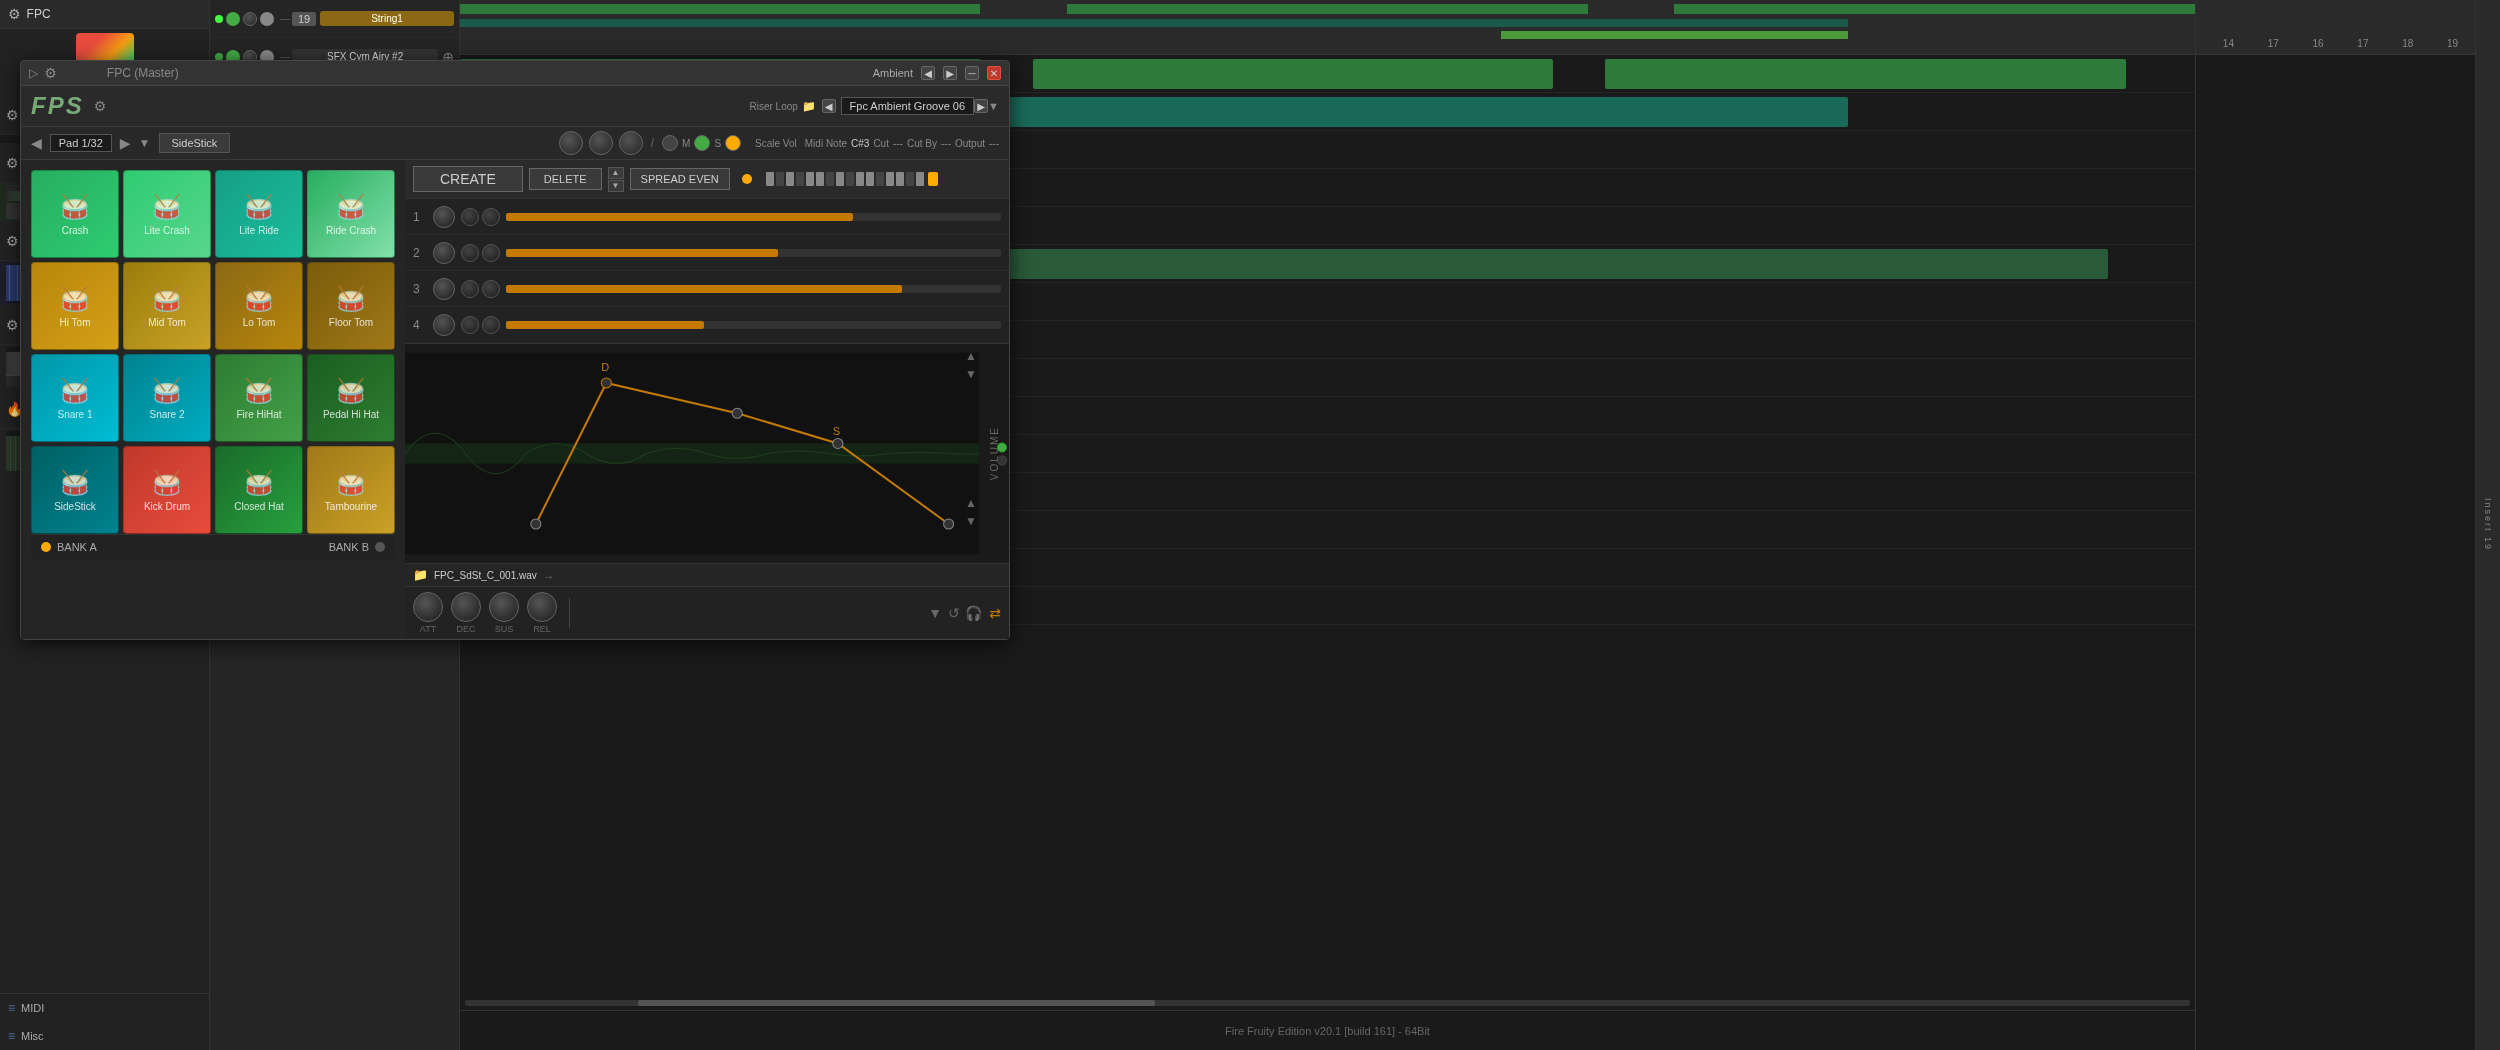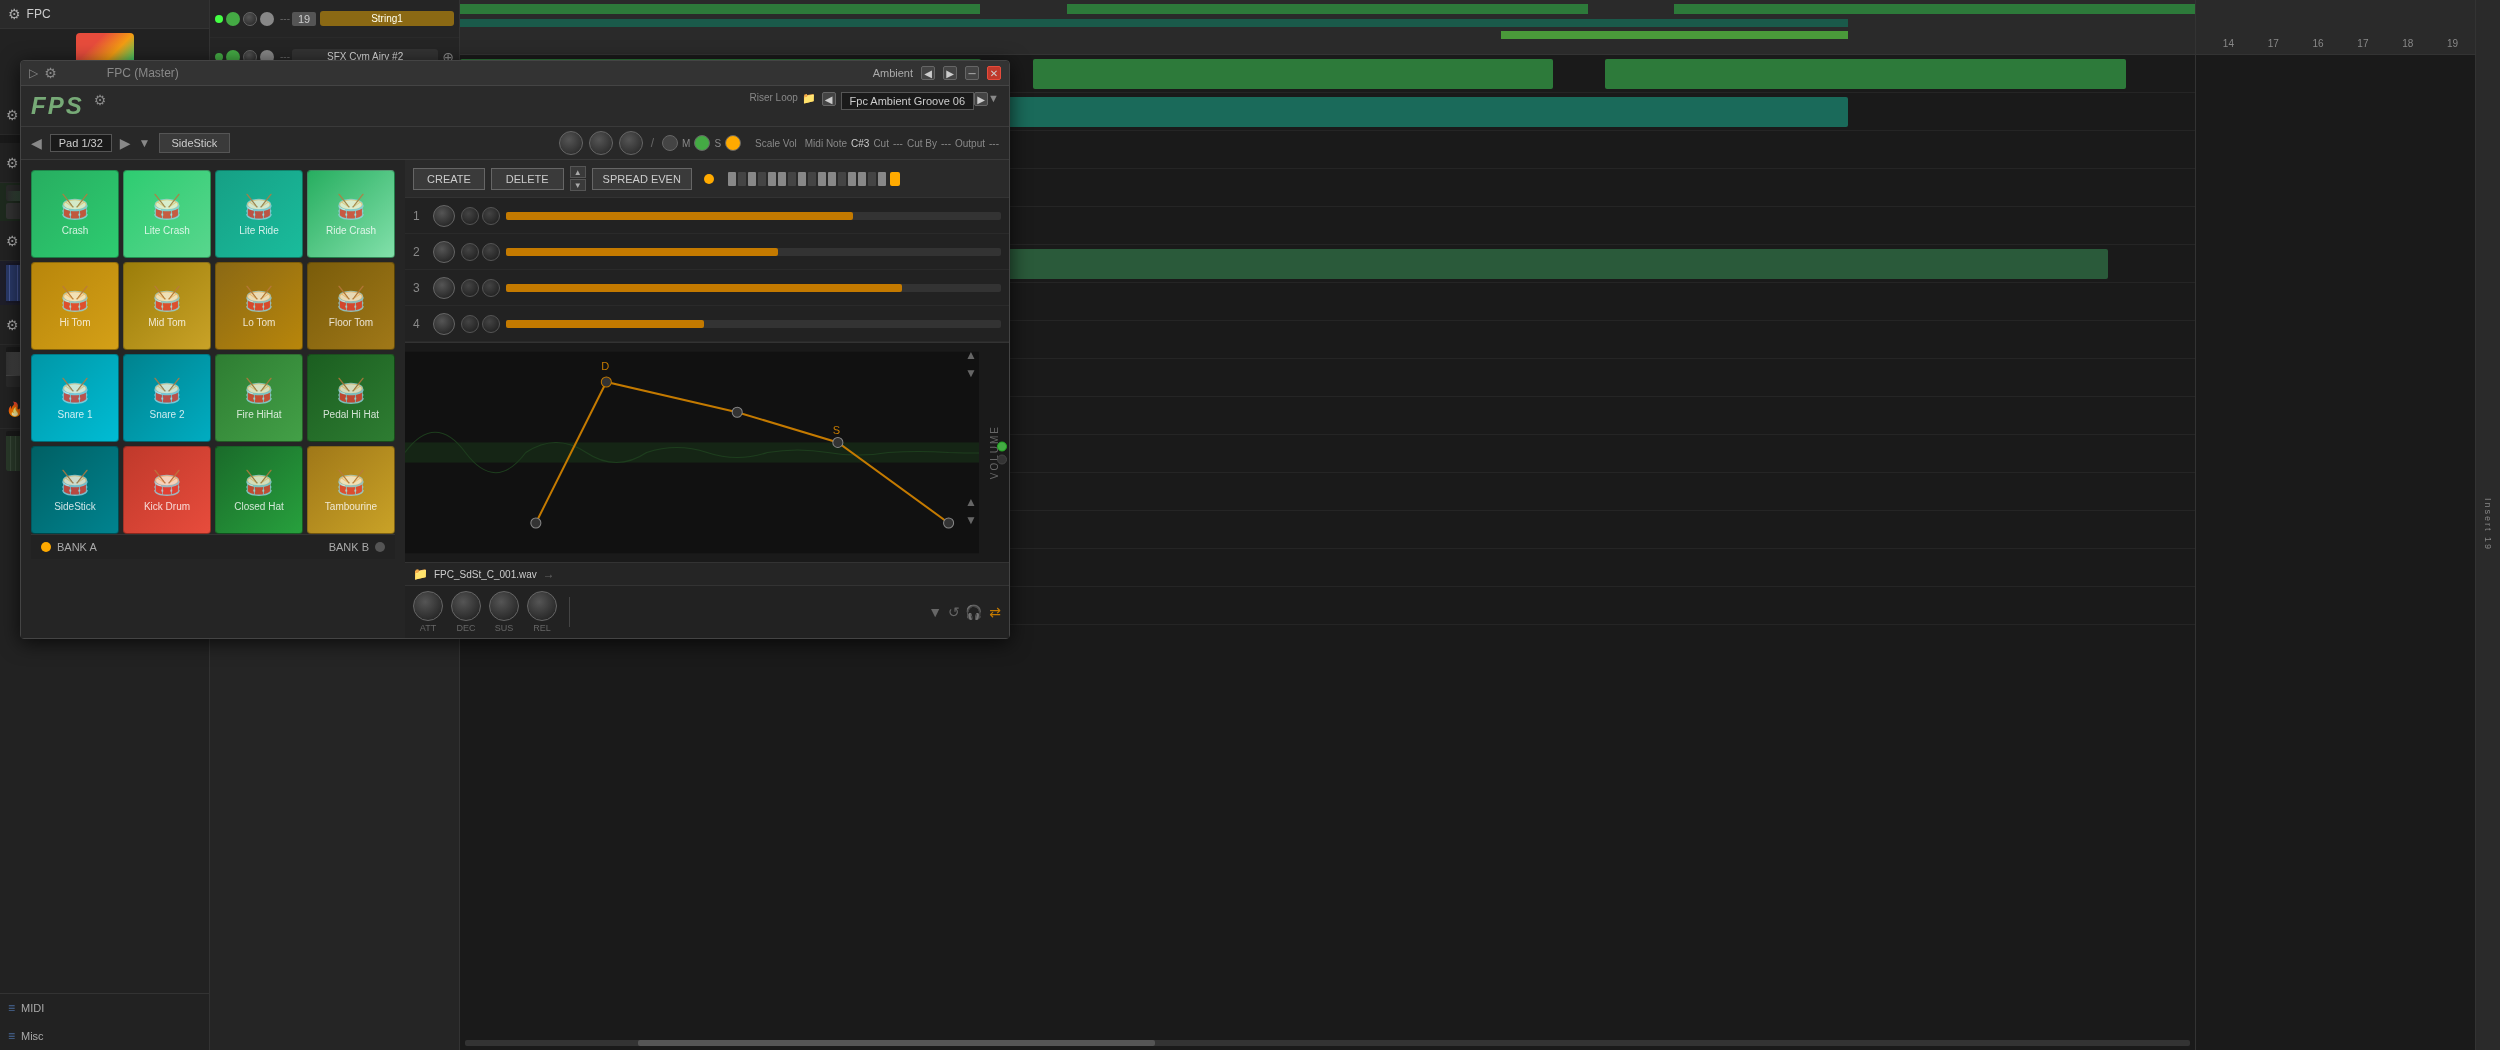--- a/index.html
+++ b/index.html
@@ -303,21 +303,21 @@
       align-items: center;
       justify-content: center;
       cursor: pointer;
     }
 
     .win-btn.close { background: #c0392b; border-color: #e74c3c; }
 
     
     .fpc-logo-bar {
       display: flex;
-      align-items: flex-start;
+      align-items: center;
       padding: 6px 10px;
       background: #2a2a2a;
       border-bottom: 1px solid #3a3a3a;
     }
 
     .fpc-logo {
       font-size: 24px;
       font-weight: bold;
       color: #7a7;
       letter-spacing: 2px;
@@ -542,22 +542,22 @@
       padding: 6px 8px;
       gap: 6px;
       background: #2a2a2a;
       border-bottom: 1px solid #333;
     }
 
     .create-btn {
       background: #3a3a3a;
       border: 1px solid #666;
       color: #ccc;
-      font-size: 11px;
-      padding: 4px 13px;
+      font-size: 14px;
+      padding: 4px 26px;
       cursor: pointer;
     }
 
     .delete-btn {
       background: #3a3a3a;
       border: 1px solid #666;
       color: #ccc;
       font-size: 11px;
       padding: 4px 14px;
       cursor: pointer;
@@ -1084,20 +1084,23 @@
       <div class="pattern-row"></div>
       <div class="pattern-row"></div>
     </div>
 
     <div style="height:14px;background:#1a1a1a;display:flex;align-items:center;padding:0 5px;">
       <div style="flex:1;height:6px;background:#333;border-radius:2px;">
         <div style="width:30%;margin-left:10%;height:100%;background:#555;border-radius:2px;"></div>
       </div>
     </div>
 
+    <div class="bottom-bar">
+      <span class="status-text">Fire Fruity Edition v20.1 [build 161] - 64Bit</span>
+    </div>
   </div>
 
   <div class="right-side-panel">
     <div class="right-timeline">
       <span class="rt-num">14</span>
       <span class="rt-num">17</span>
       <span class="rt-num">16</span>
       <span class="rt-num">17</span>
       <span class="rt-num">18</span>
       <span class="rt-num">19</span>

